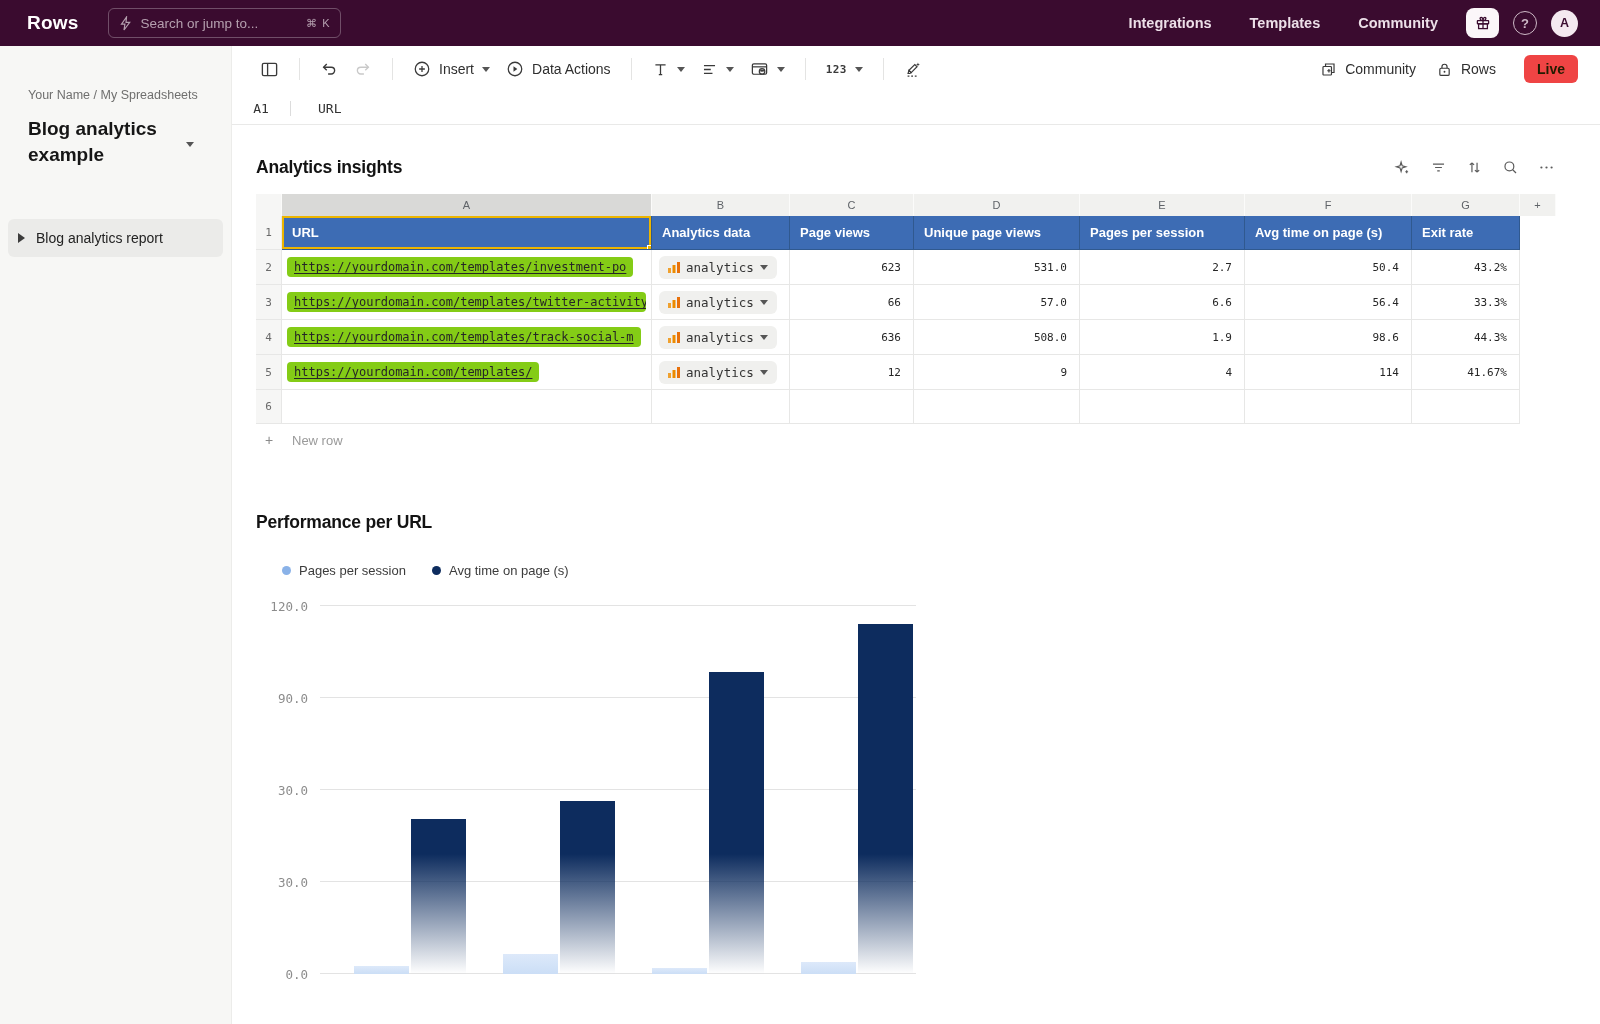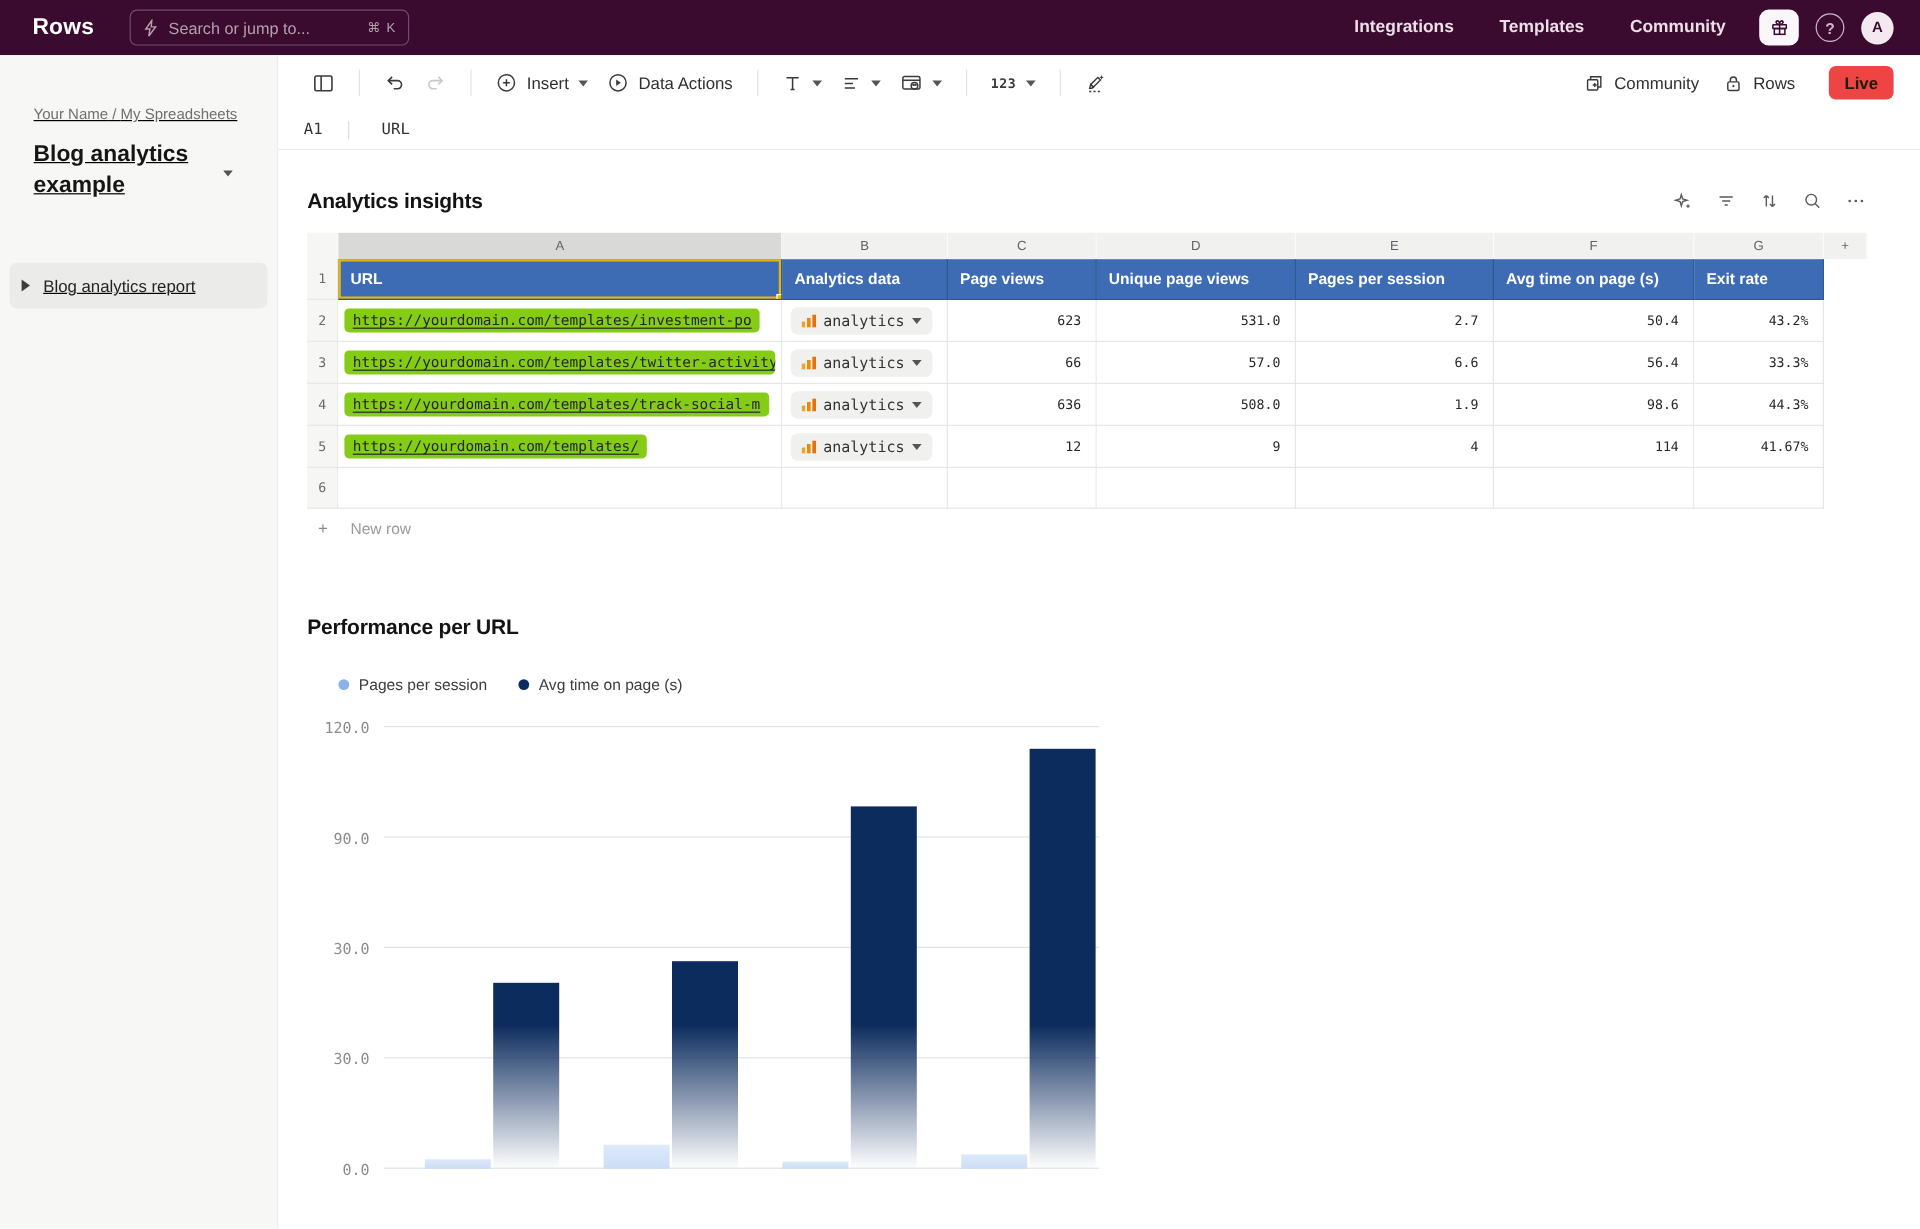--- a/index.html
+++ b/index.html
@@ -18,21 +18,21 @@
   .topnav a { color:#ecdfe8; font-size:14.5px; font-weight:600; text-decoration:none; cursor:pointer; }
   .gift-btn { width:33px; height:30px; background:#fbf6f9; border-radius:8px; display:flex;
     align-items:center; justify-content:center; margin-right:14px; cursor:pointer; }
   .help-btn { width:24px; height:24px; border-radius:50%; border:1.6px solid #cdb9c6; color:#cdb9c6;
     display:flex; align-items:center; justify-content:center; font-size:13px; font-weight:700; margin-right:14px; cursor:pointer; }
   .avatar { width:27px; height:27px; border-radius:50%; background:#f4e9f0; color:#3a0b2f;
     display:flex; align-items:center; justify-content:center; font-size:12.5px; font-weight:700; cursor:pointer; }
 
   
   .shell { display:flex; height:978px; }
-  .sidebar { width:232px; background:#f7f7f5; border-right:1px solid #ececea; padding-top:42px; flex-shrink:0;text-decoration:underline; }
+  .sidebar { width:232px; background:#f7f7f5; border-right:1px solid #ececea; padding-top:42px; flex-shrink:0; }
   .crumb { padding:0 28px; font-size:12.5px; color:#6f6f6e; margin-bottom:14px; white-space:nowrap; }
   .crumb span { cursor:pointer; }
   .sheet-title-row { padding:0 24px 0 28px; display:flex; align-items:flex-start; cursor:pointer; }
   .sheet-title { font-size:19px; font-weight:700; color:#161616; line-height:1.35; width:150px; }
   .caret { width:0; height:0; border-left:4.5px solid transparent; border-right:4.5px solid transparent;
     border-top:5px solid #555; display:inline-block; }
   .sheet-title-row .caret { margin-top:26px; margin-left:8px; }
   .pages { margin-top:52px; padding:0 8px; }
   .page-item { height:38px; background:#ebebe9; border-radius:6px; display:flex; align-items:center;
     padding:0 10px; gap:11px; cursor:pointer; }

